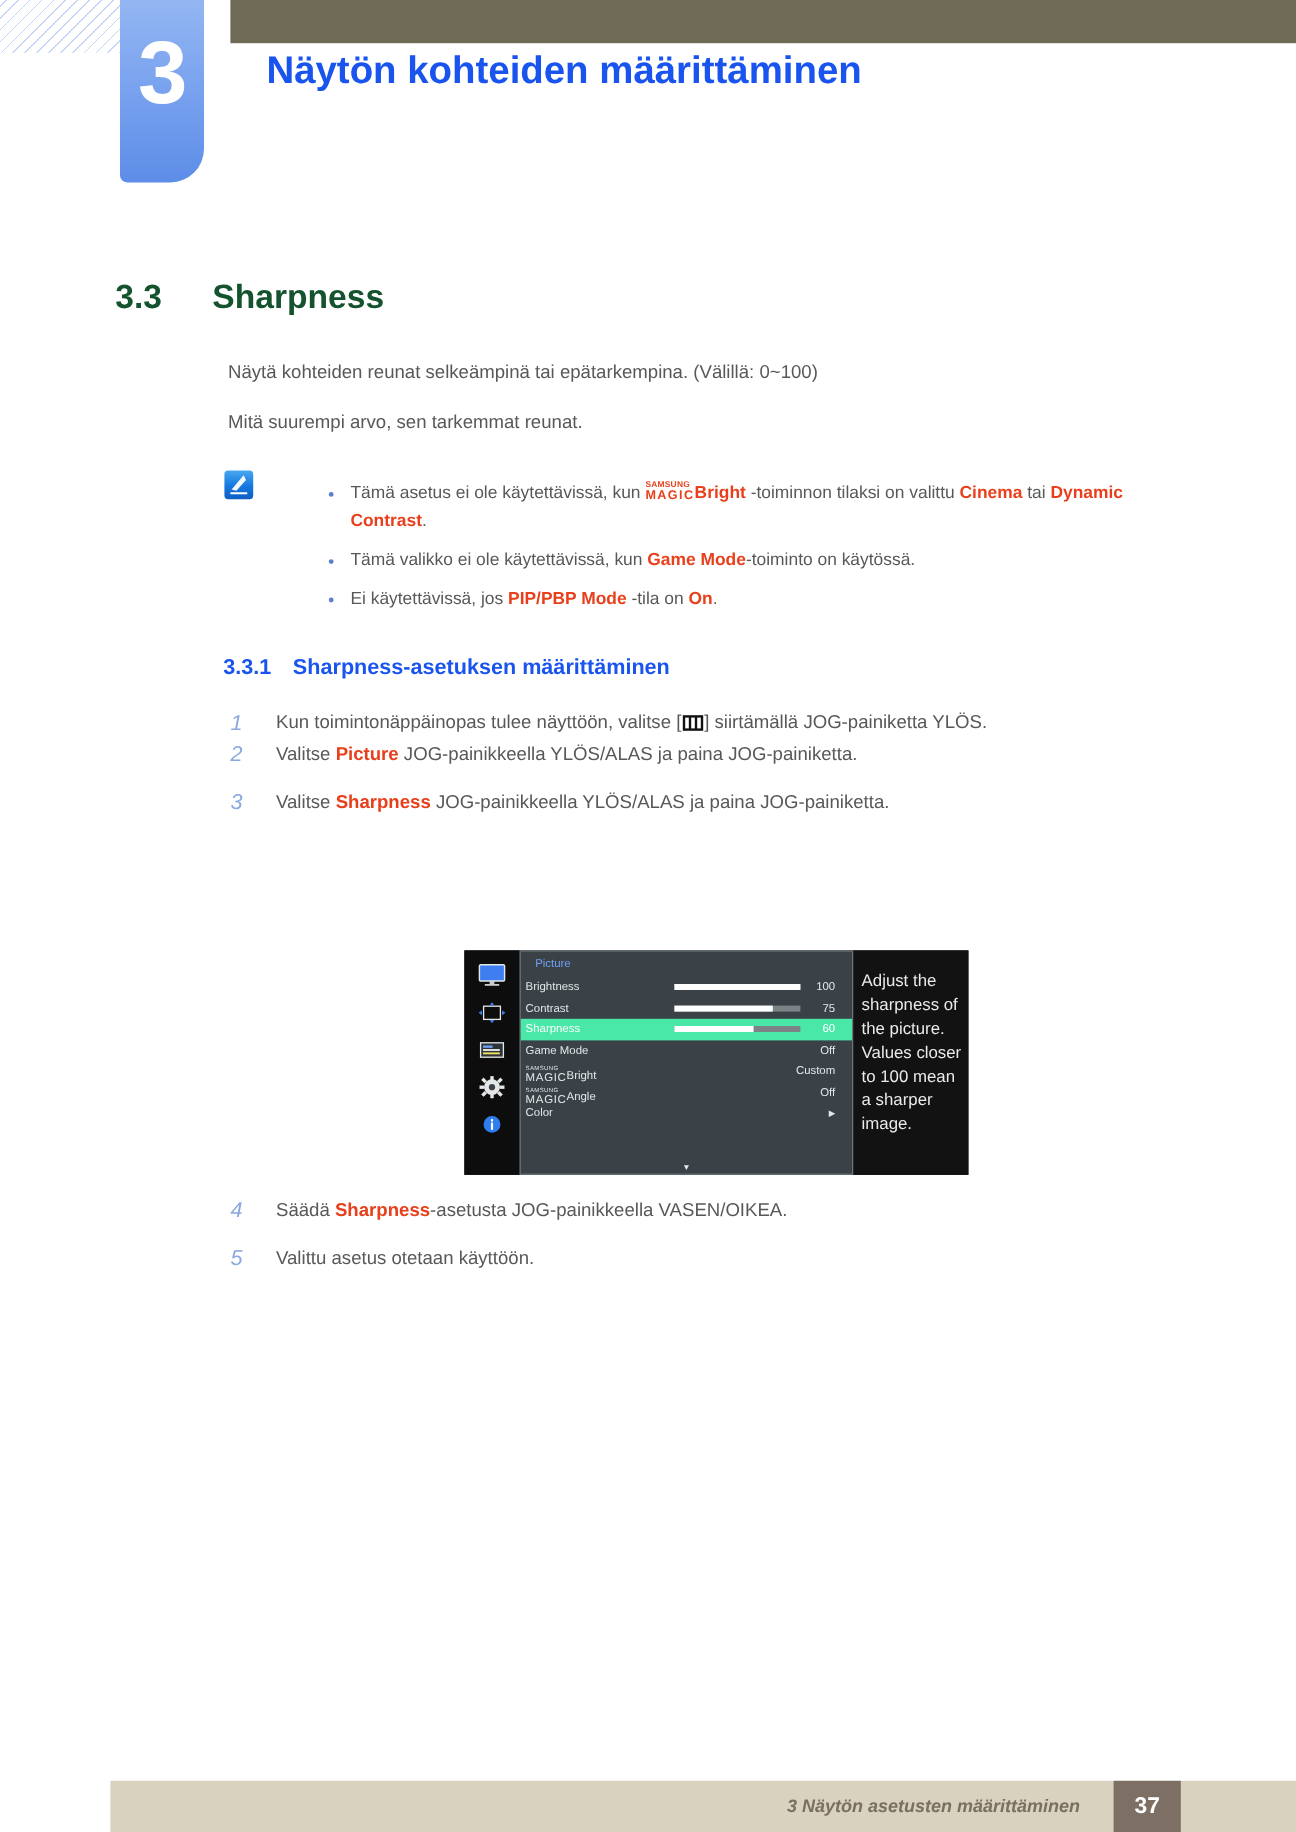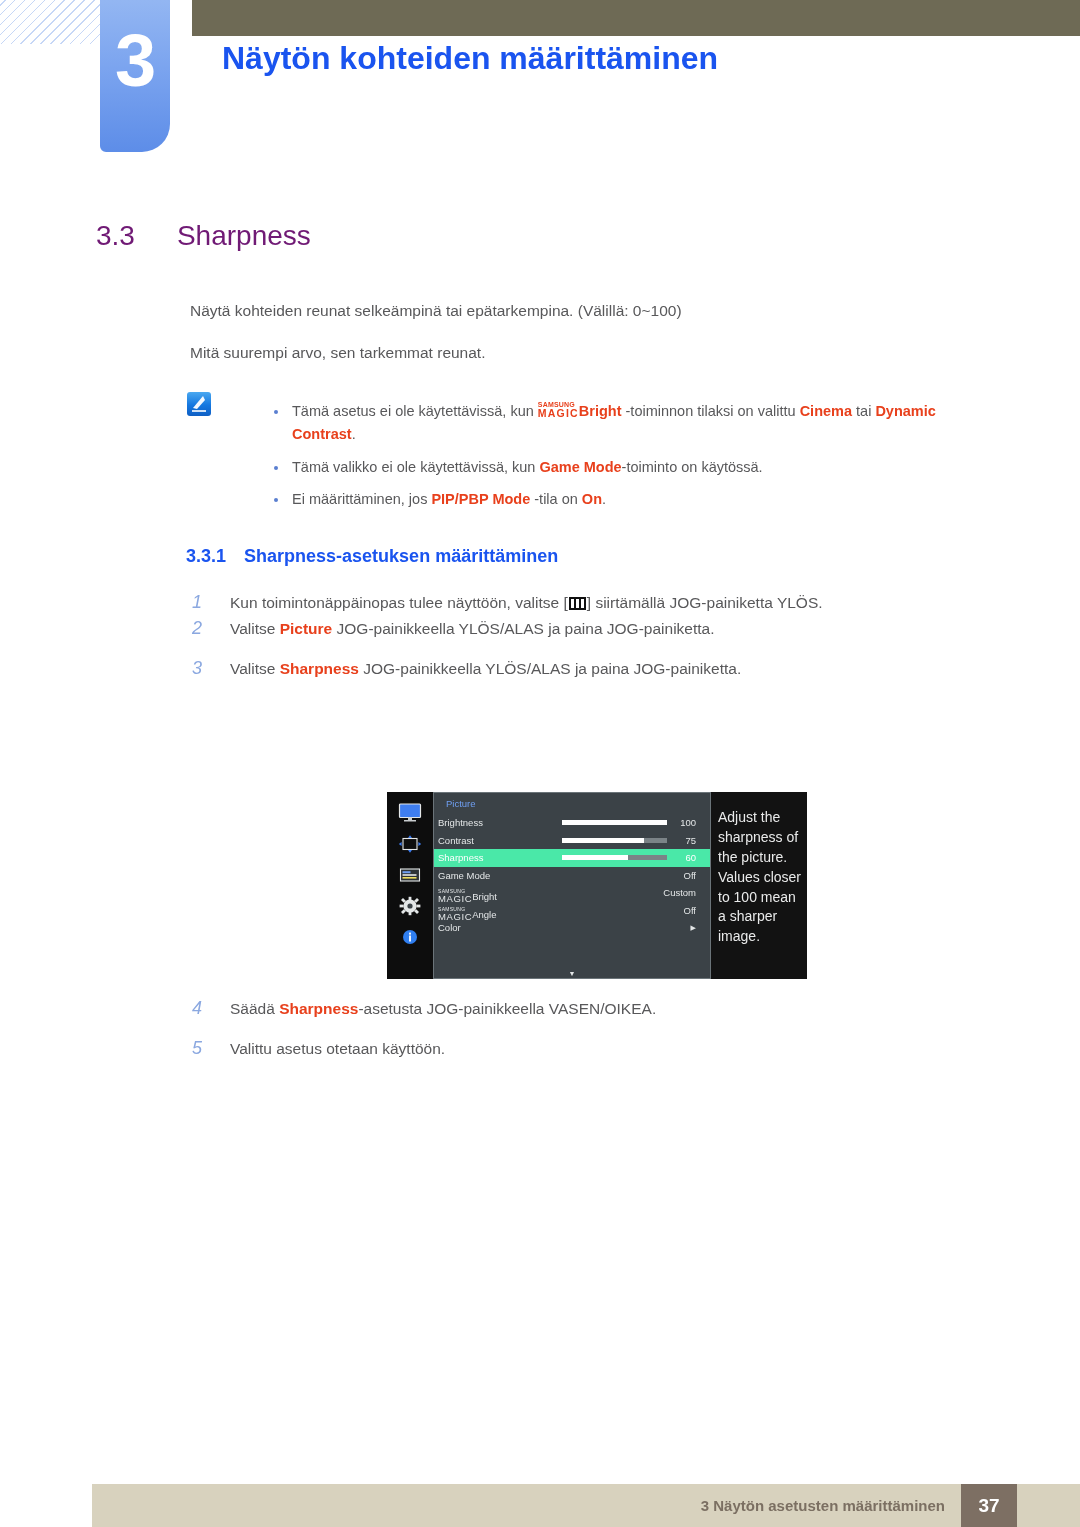--- a/index.html
+++ b/index.html
@@ -70,24 +70,24 @@
     font-size: 32px;
     font-weight: bold;
     color: #1a54ef;
     white-space: nowrap;
   }
 
   
   .section-heading {
     position: absolute;
     left: 96px;
-    top: 220px;
+    top: 232px;
     font-size: 28px;
-    font-weight: normal;
-    color: #701a75;
+    font-weight: bold;
+    color: #14532d;
     display: flex;
     gap: 42px;
     white-space: nowrap;
   }
   .subsection-heading {
     position: absolute;
     left: 186px;
     top: 546px;
     font-size: 18px;
     font-weight: bold;
@@ -350,33 +350,34 @@
     height: 43px;
     background: #d8d2be;
     display: flex;
     align-items: center;
     justify-content: flex-end;
   }
   .footer-text {
     font-size: 15px;
     font-weight: bold;
     color: #7b6f62;
-    margin-right: 16px;
+    margin-right: 28px;
+    font-style: italic;
   }
   .footer-page {
     width: 56px;
     height: 43px;
     background: #7d6f63;
     color: #ffffff;
     font-size: 19px;
     font-weight: bold;
     display: flex;
     align-items: center;
     justify-content: center;
-    margin-right: 63px;
+    margin-right: 96px;
   }
 </style>
 </head>
 <body>
 
 <div id="page-header">
   <div class="hatch-band"></div>
   <div class="olive-bar"></div>
   <div class="chapter-badge">
     <span class="chapter-number">3</span>
@@ -407,21 +408,21 @@
   </svg>
 
   <ul class="note-list">
     <li>
       <span>Tämä asetus ei ole käytettävissä, kun </span><span class="smagic"><span class="s-top">SAMSUNG</span><span class="s-bot">MAGIC</span></span><span class="kw">Bright</span><span> -toiminnon tilaksi on valittu </span><span class="kw">Cinema</span><span> tai </span><span class="kw">Dynamic Contrast</span><span>.</span>
     </li>
     <li>
       <span>Tämä valikko ei ole käytettävissä, kun </span><span class="kw">Game Mode</span><span>-toiminto on käytössä.</span>
     </li>
     <li>
-      <span>Ei määrittäminen, jos </span><span class="kw">PIP/PBP Mode</span><span> -tila on </span><span class="kw">On</span><span>.</span>
+      <span>Ei käytettävissä, jos </span><span class="kw">PIP/PBP Mode</span><span> -tila on </span><span class="kw">On</span><span>.</span>
     </li>
   </ul>
 </div>
 
 <div class="subsection-heading">
   <span>3.3.1</span>
   <span>Sharpness-asetuksen määrittäminen</span>
 </div>
 
 <div id="steps-top">

